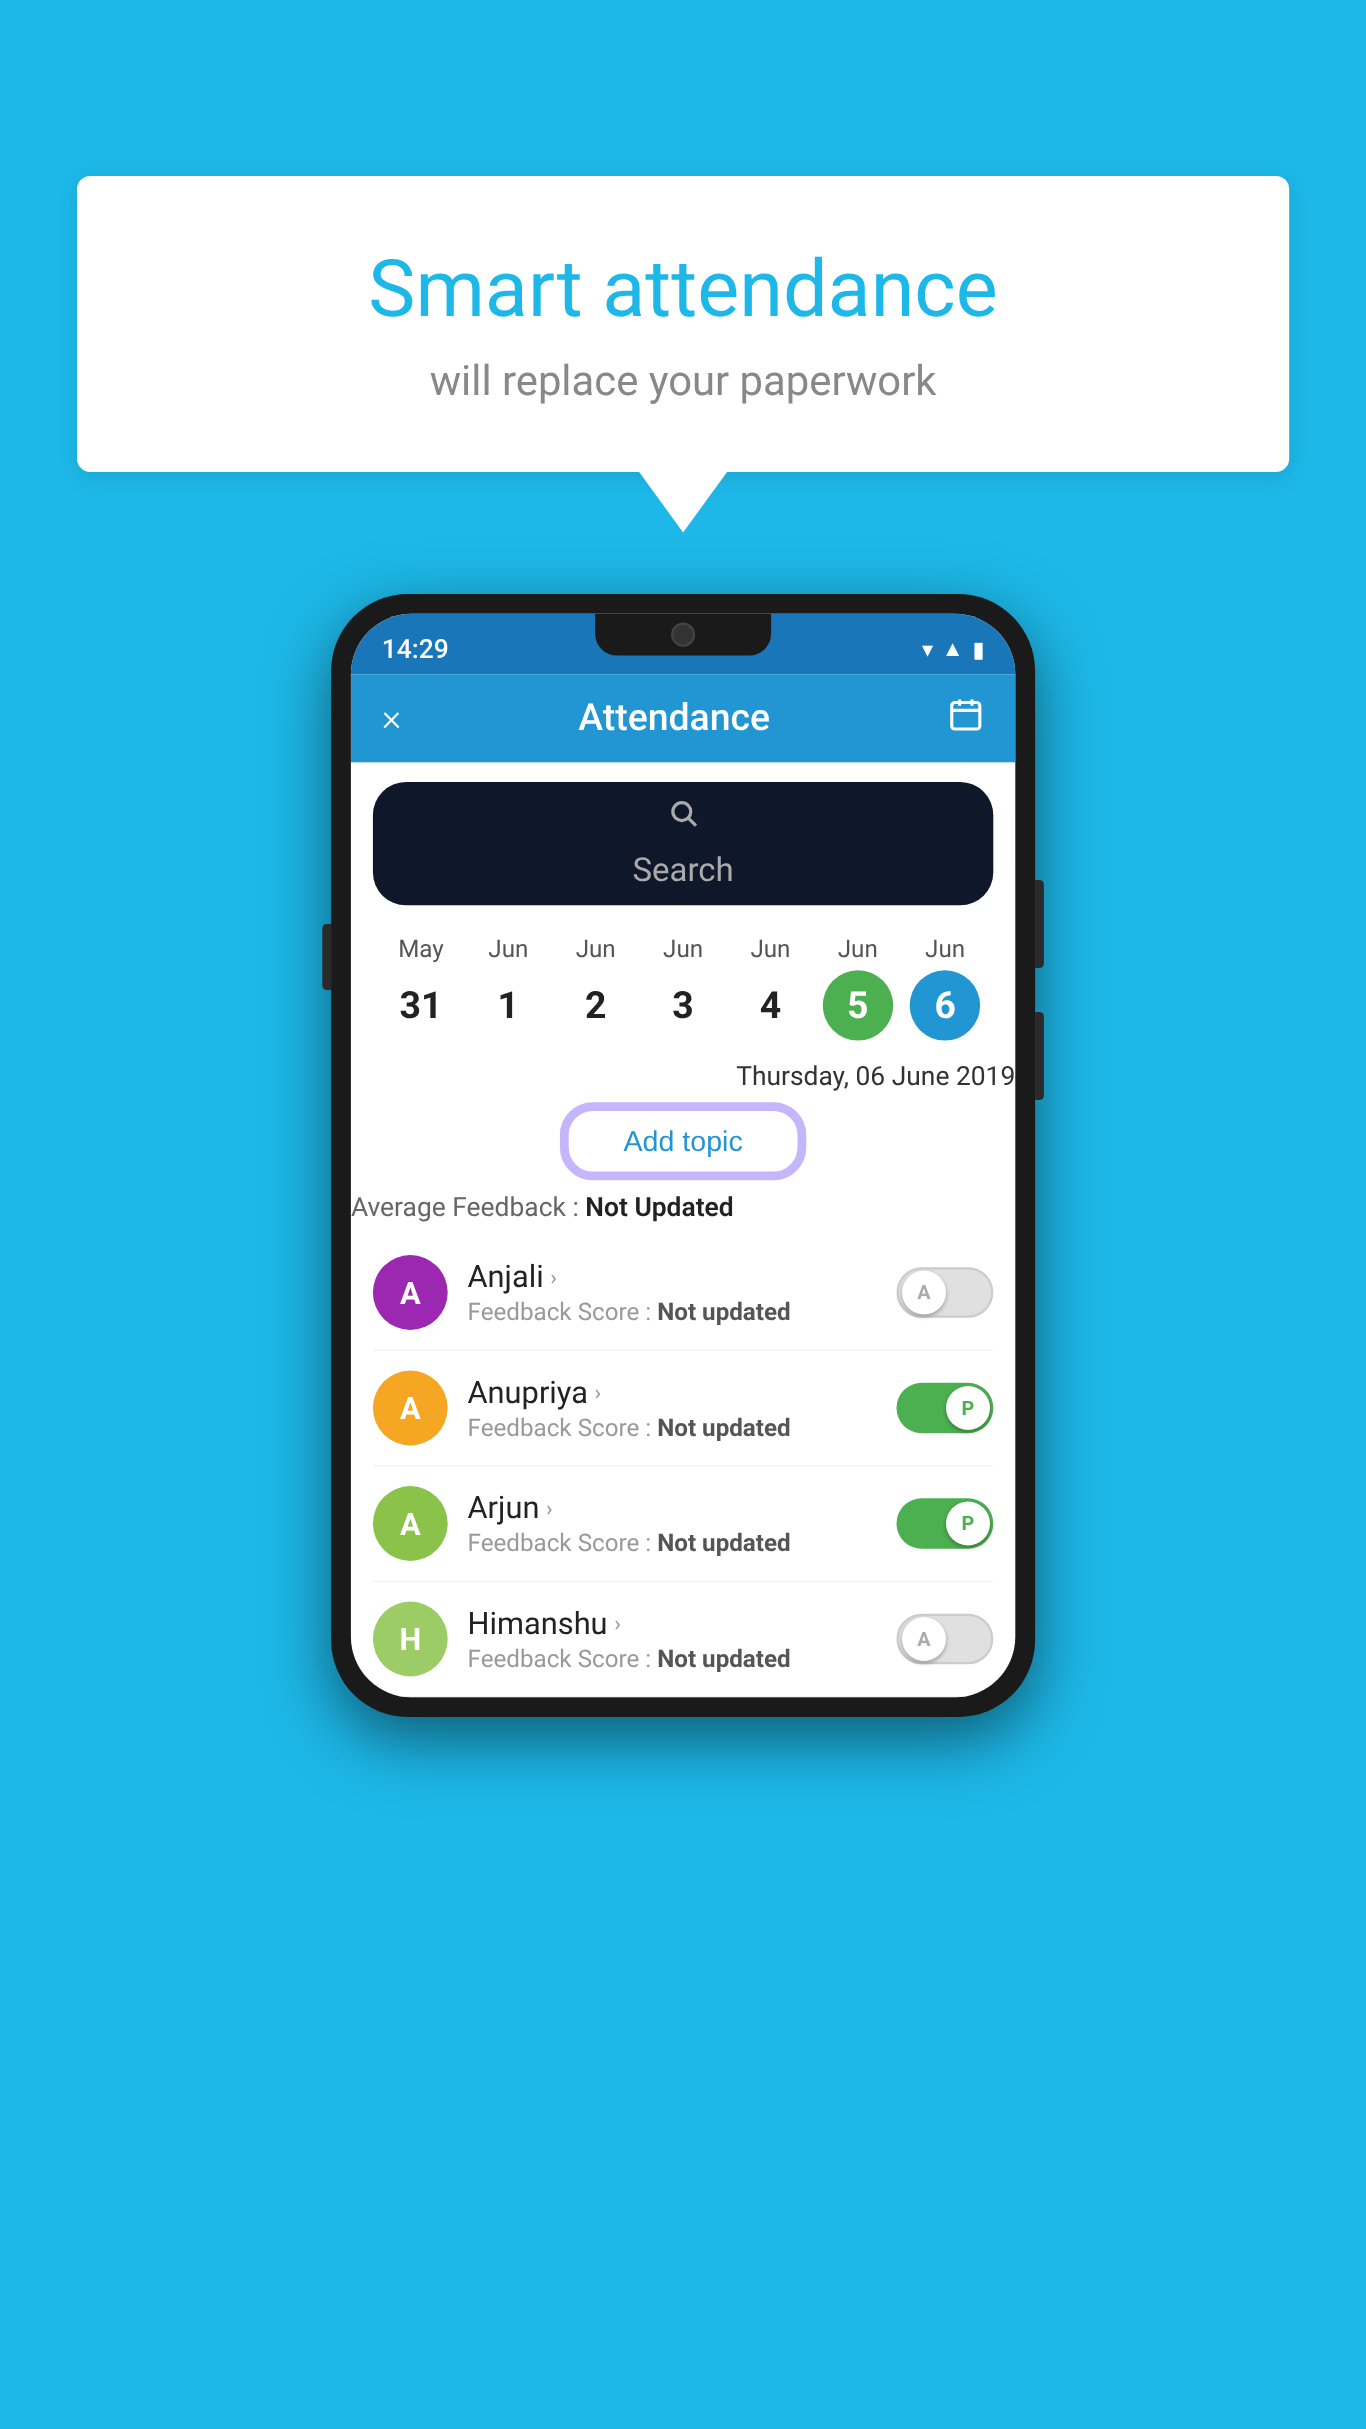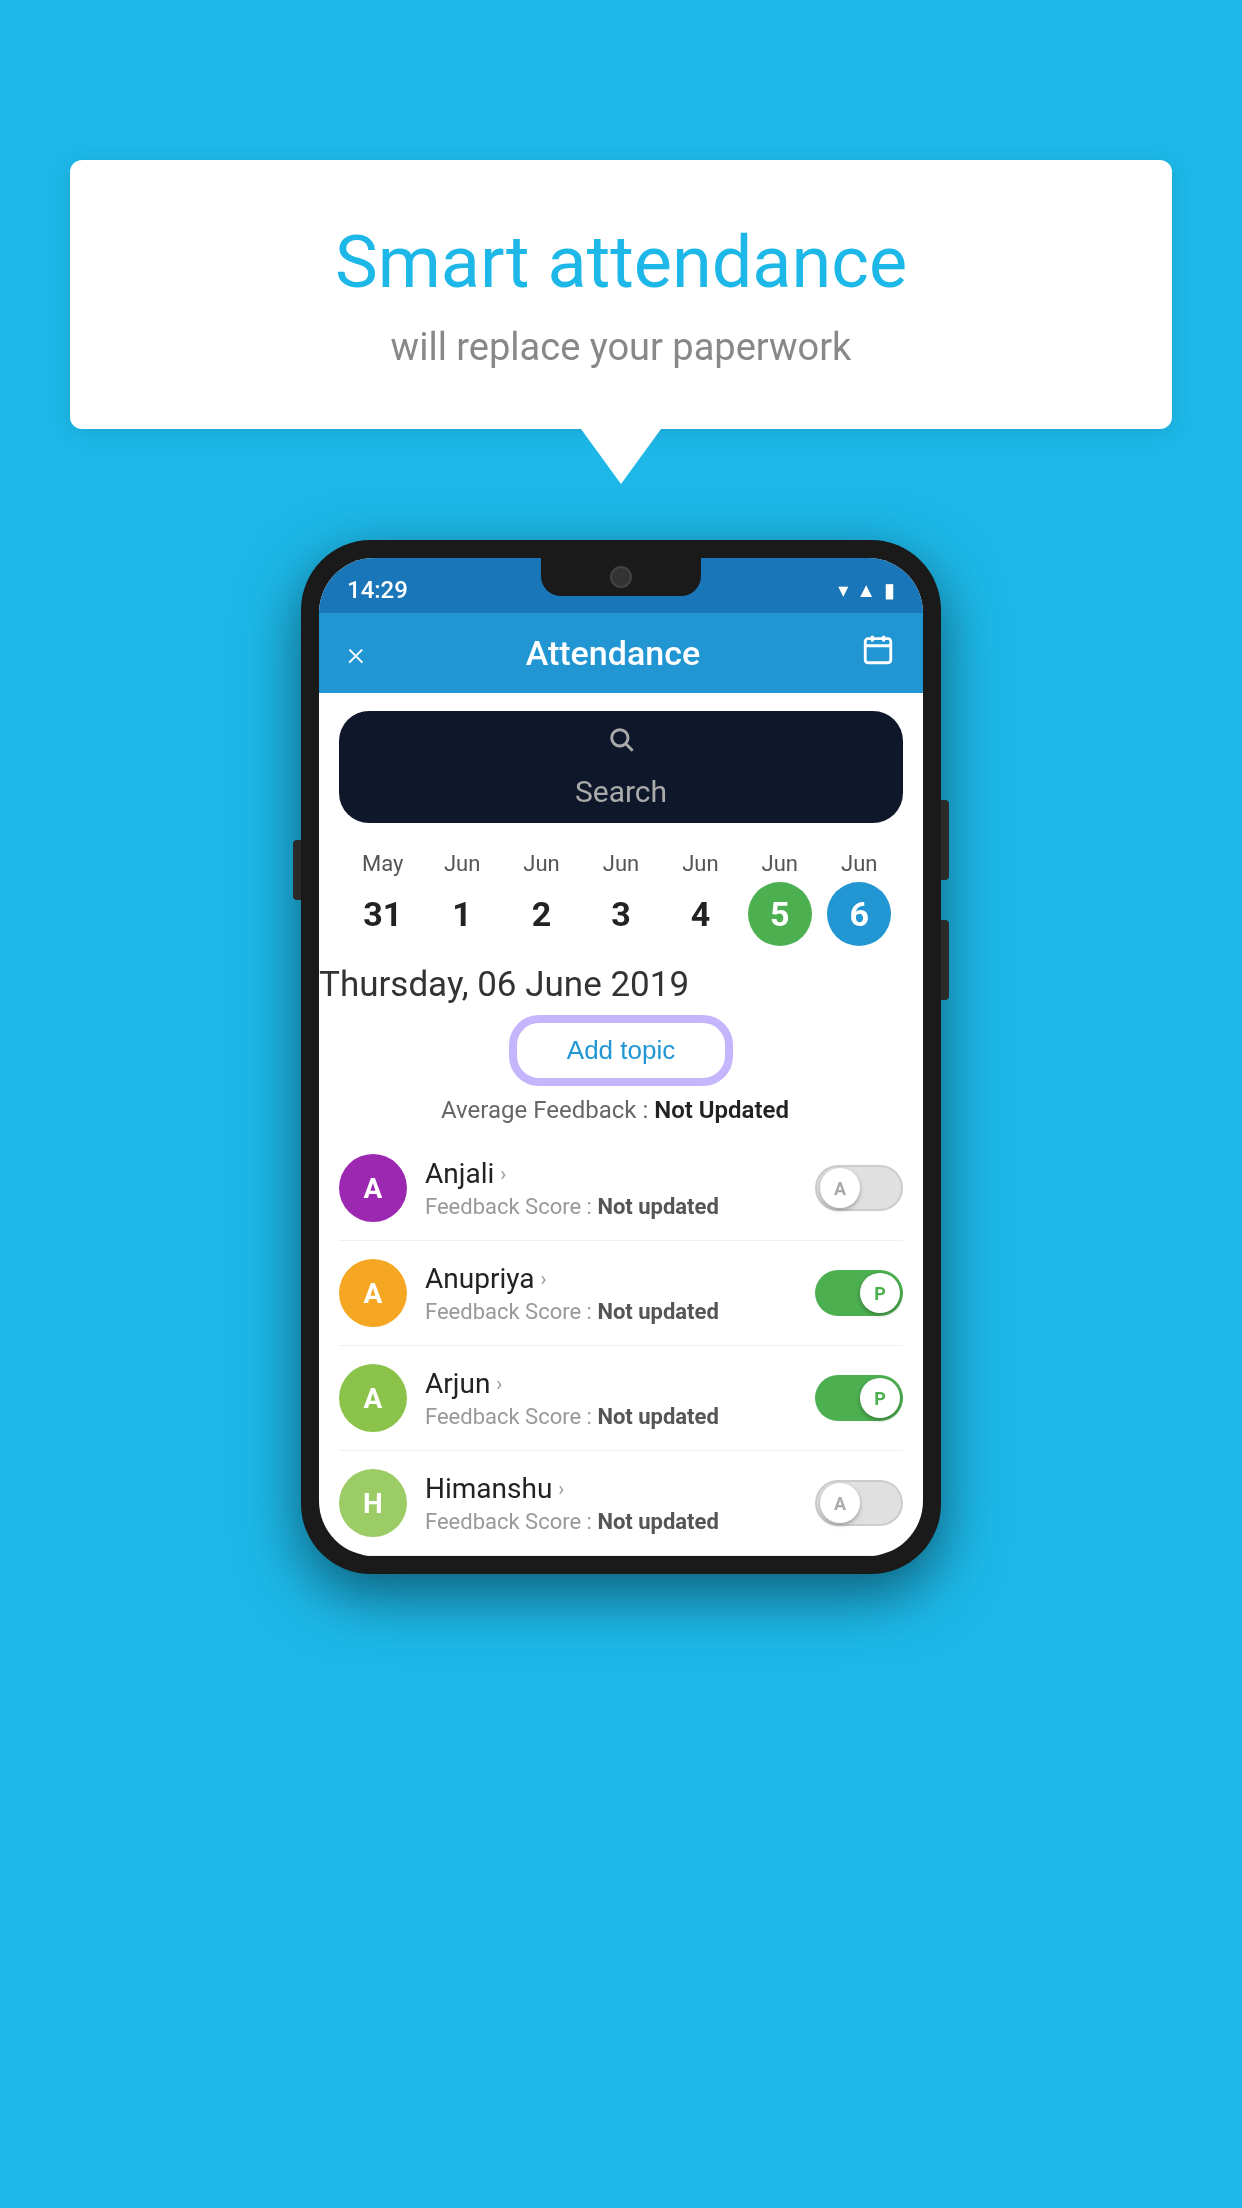--- a/index.html
+++ b/index.html
@@ -213,22 +213,22 @@
       color: white;
     }
 
     .cal-date.selected {
       background: #2196d3;
       color: white;
     }
 
     
     .selected-date {
-      text-align: left;
-      font-size: 35px;
+      text-align: right;
+      font-size: 24px;
       color: #333;
       margin: 8px 0;
       font-weight: 400;
     }
 
     
     .add-topic-btn {
       display: block;
       margin: 10px auto;
       border: 8px solid #c4b5fd;
@@ -236,21 +236,21 @@
       padding: 12px 50px;
       background: white;
       color: #2196d3;
       font-size: 26px;
       cursor: pointer;
       width: fit-content;
     }
 
     
     .avg-feedback {
-      text-align: center;
+      text-align: left;
       font-size: 24px;
       color: #666;
       margin: 8px 12px 12px 0;
     }
 
     .avg-feedback strong {
       color: #222;
       font-weight: 600;
     }
 

